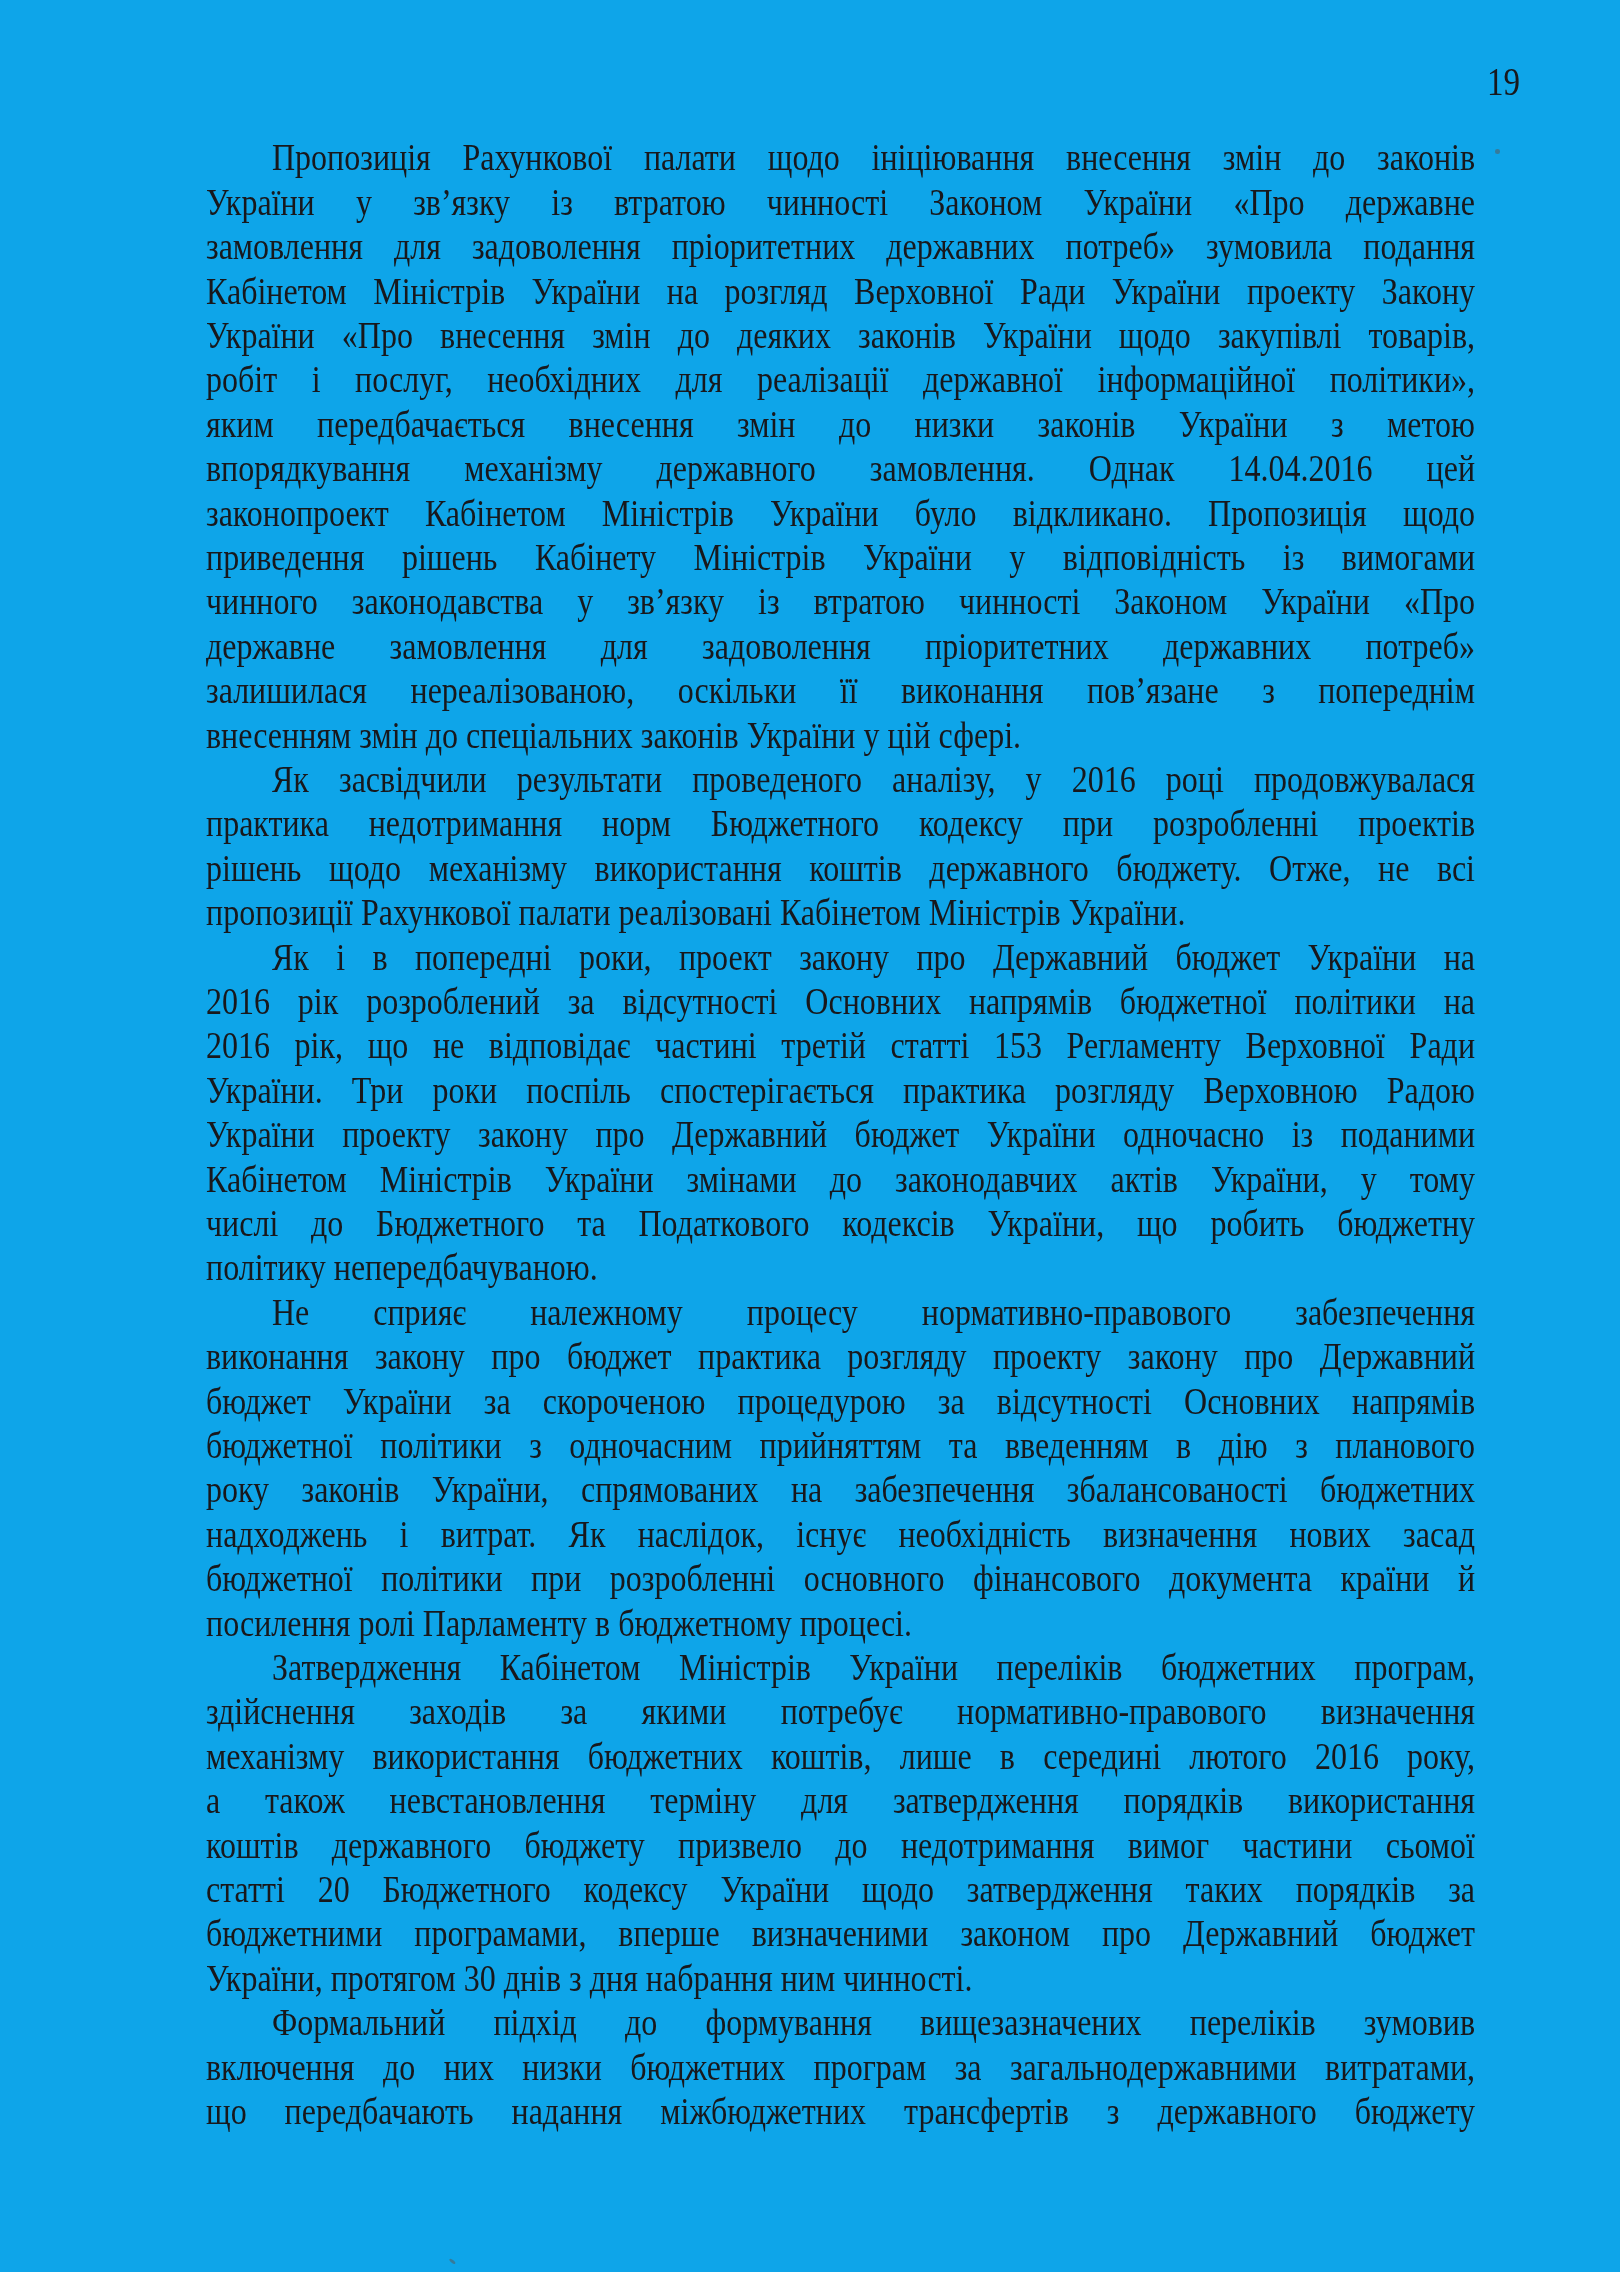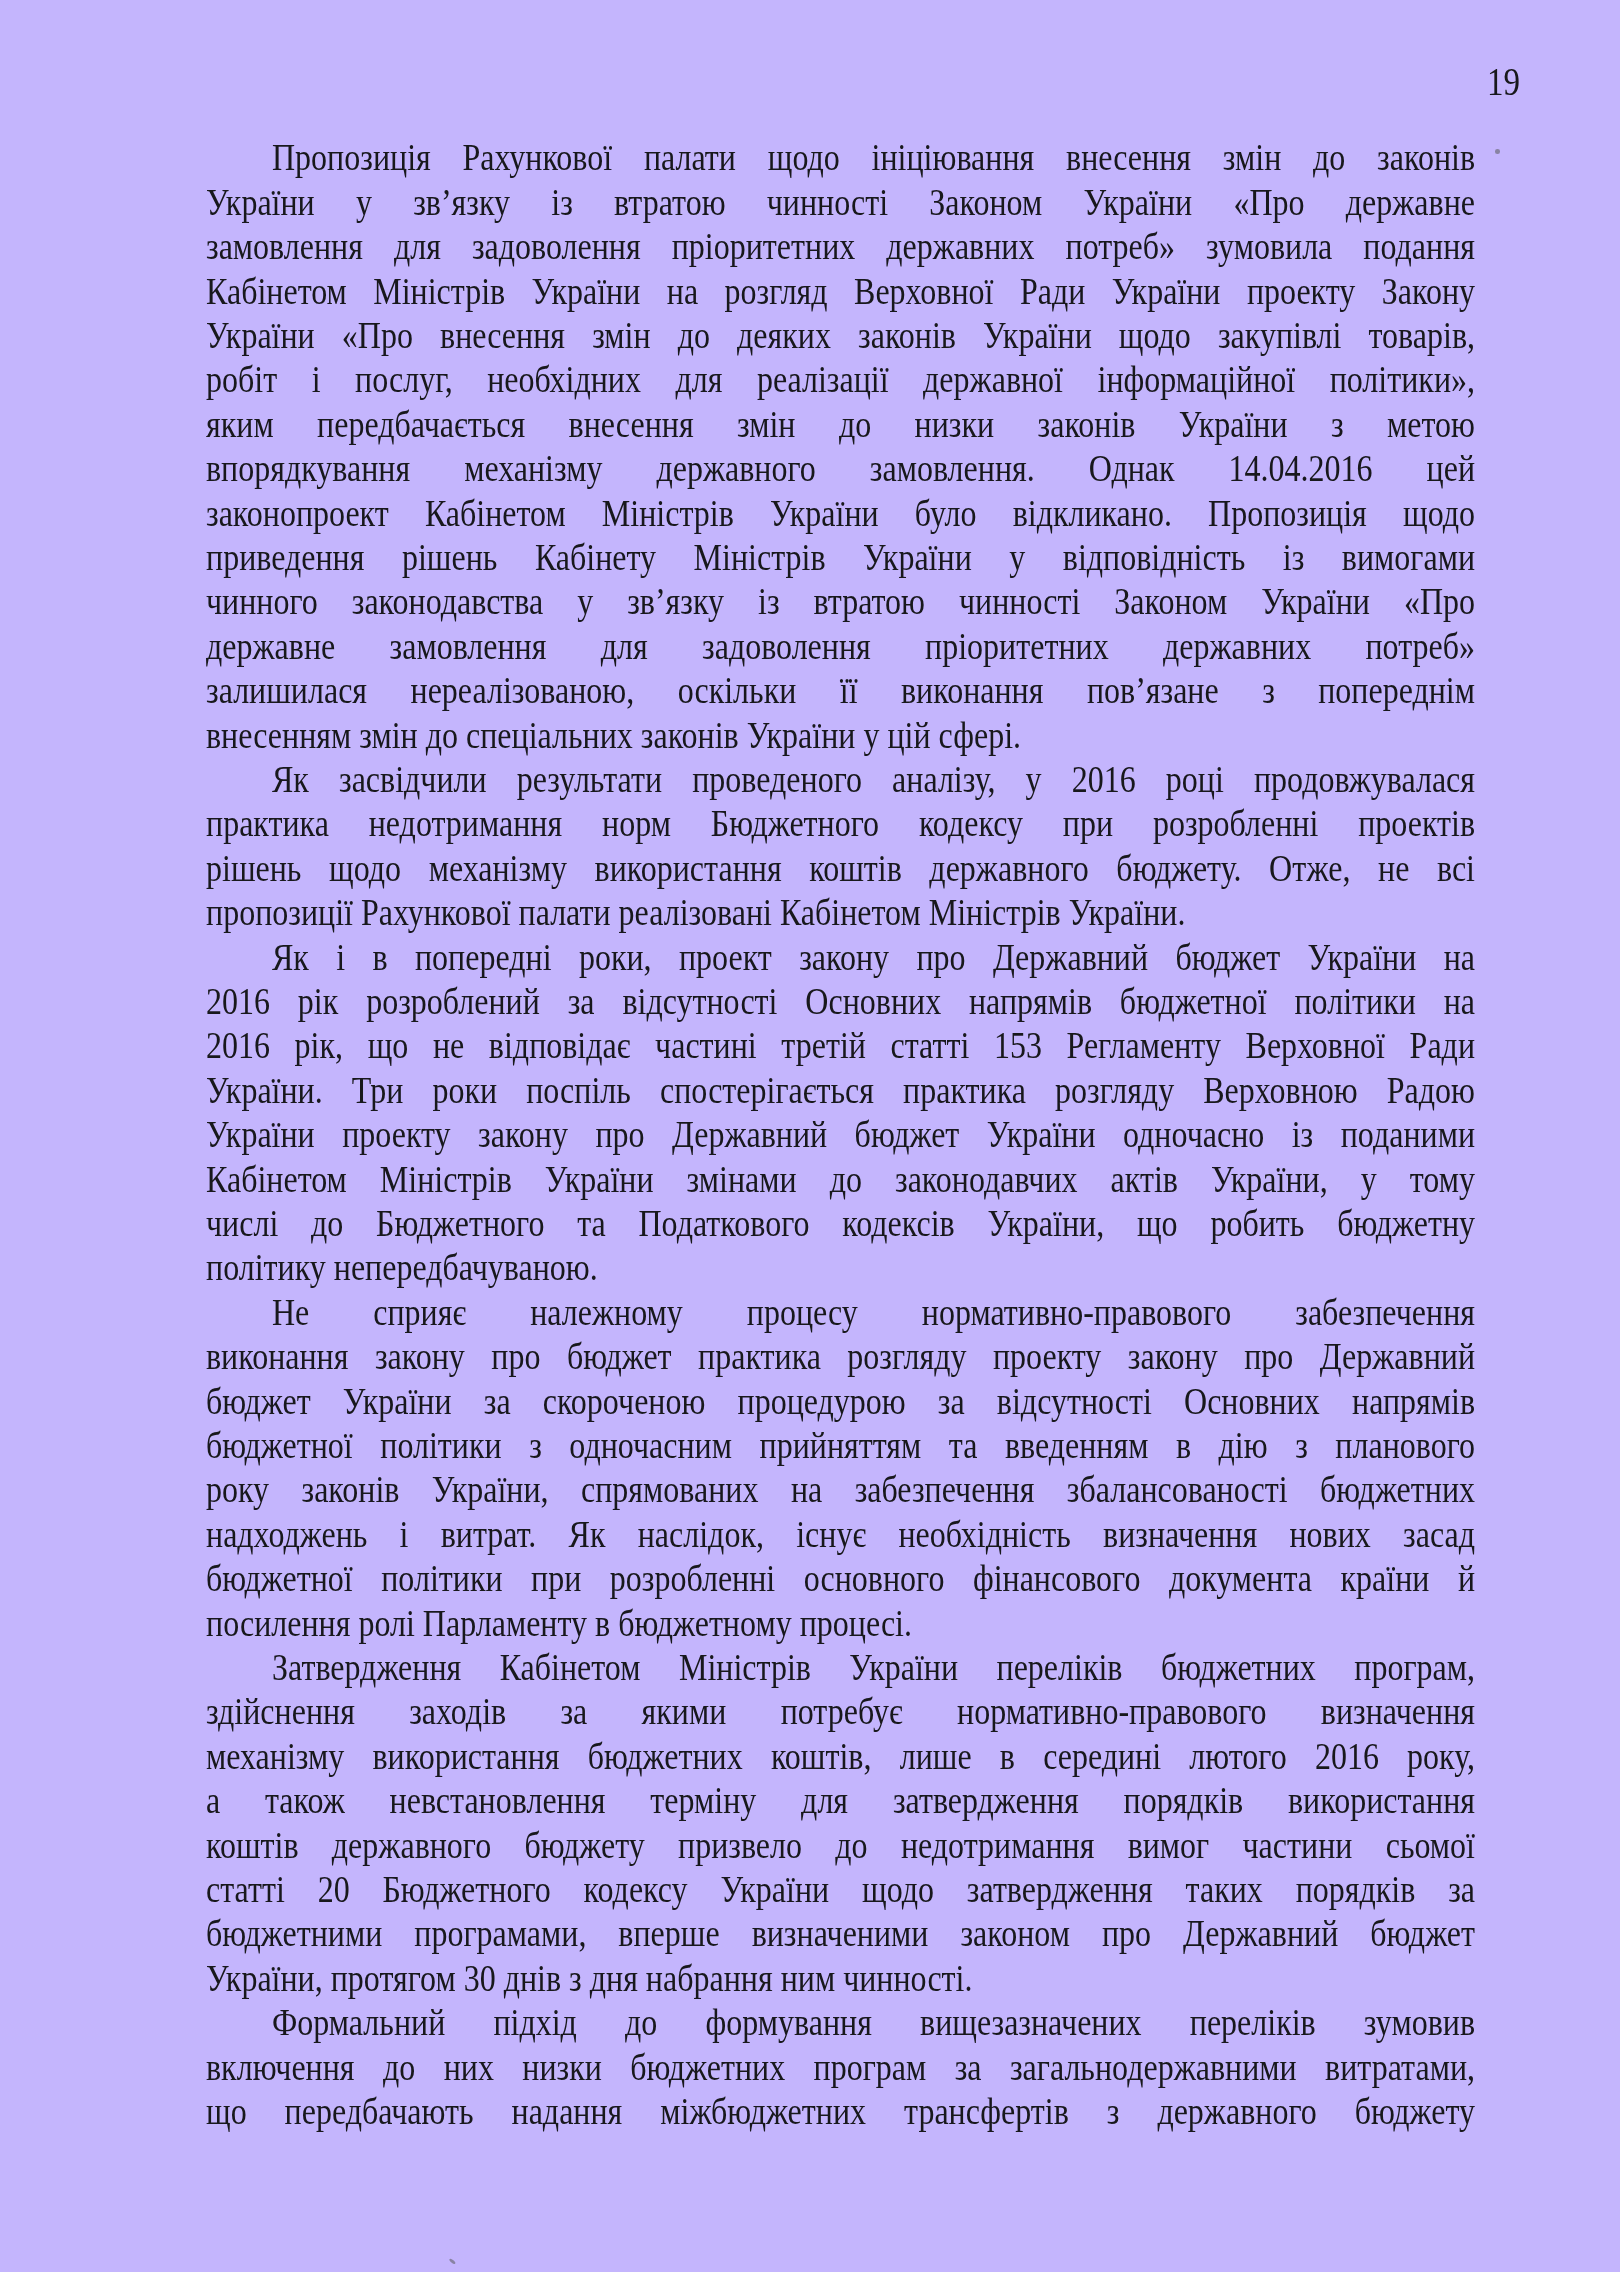--- a/index.html
+++ b/index.html
@@ -1,21 +1,21 @@
 <!DOCTYPE html>
 <html lang="uk" style="font-size:10.5px"><head>
 <meta charset="utf-8">
 <style>
   html, body { margin: 0; padding: 0; }
 
   .page {
     position: relative;
     width: 1620px;
     height: 2273px;
-    background: #c4b5fd;
+    background: #0ea5e9;
     overflow: hidden;
     font-family: "Liberation Serif", "DejaVu Serif", serif;
     color: #18181c;
   }
 
   
   .scale-wrap {
     position: absolute;
     top: 0; left: 0;
     width: 1620px;

